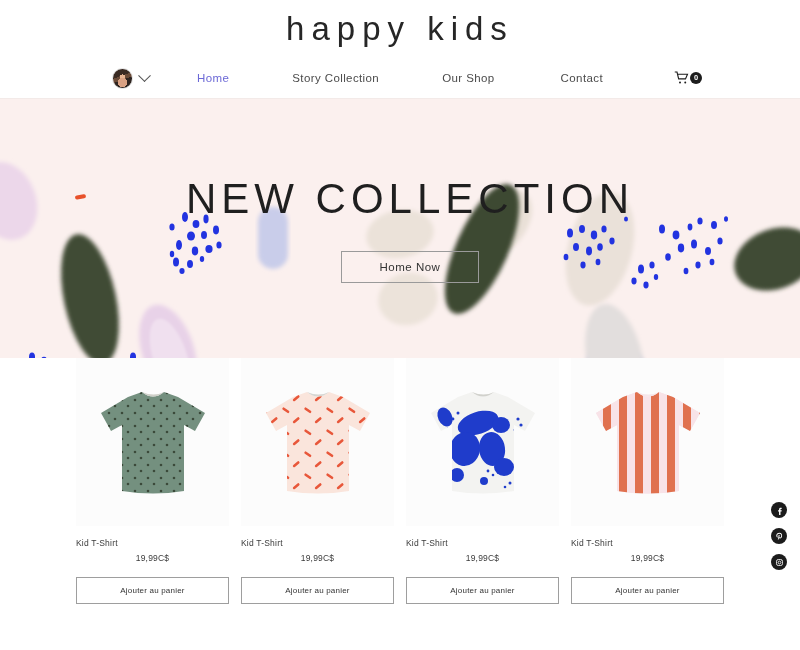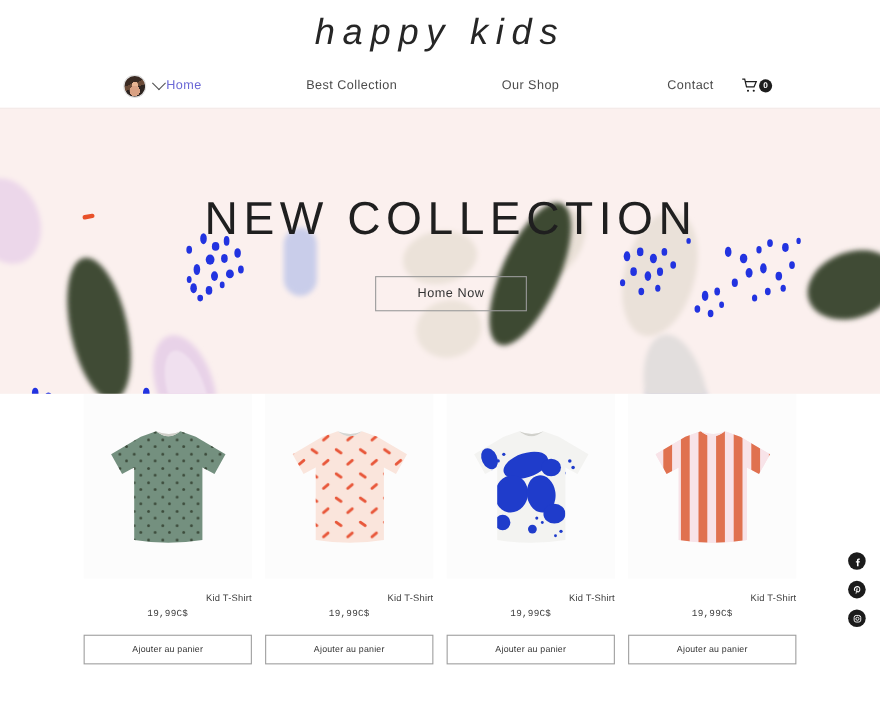--- a/index.html
+++ b/index.html
@@ -18,21 +18,20 @@
     height: 58px;
     display: flex; align-items: center; justify-content: center;
     background: #fff;
   }
   .brand {
     font-family: "Liberation Sans", sans-serif;
     font-size: 33px;
     font-weight: 300;
     letter-spacing: 7px;
     color: #262626;
-    font-style: italic;
   }
 
   
   .nav-bar {
     height: 40px;
     display: flex; align-items: center;
     background: #fff;
     position: relative;
     padding: 0 20px;
   }
@@ -52,21 +51,21 @@
   }
   .chev {
     width: 9px; height: 9px;
     border-right: 1.4px solid #555;
     border-bottom: 1.4px solid #555;
     transform: rotate(45deg) translate(-2px,-2px);
   }
   .nav-links {
     position: absolute; left: 0; right: 0;
     display: flex; align-items: center; justify-content: center;
-    gap: 16px;
+    gap: 0;
     pointer-events: none;
   }
   .nav-links a {
     pointer-events: auto;
     font-size: 11.5px;
     color: #4b4b4b;
     text-decoration: none;
     letter-spacing: .4px;
     padding: 4px 2px;
   }
@@ -137,33 +136,32 @@
     padding: 0 76px;
     justify-content: center;
   }
   .card { width: 155px; }
   .thumb {
     height: 168px;
     background: #fcfcfc;
     display: flex; align-items: center; justify-content: center;
   }
   .pname {
-    text-align: right;
+    text-align: left;
     font-size: 8.5px;
     color: #3b3b3b;
     margin-top: 12px;
     letter-spacing: .2px;
   }
   .pprice {
     text-align: center;
     font-size: 8.5px;
     color: #3b3b3b;
     margin-top: 5px;
     letter-spacing: .2px;
-    font-family: Liberation Mono, monospace;
   }
   .atc {
     display: block;
     width: 100%;
     margin-top: 14px;
     padding: 8px 0;
     background: #fff;
     border: 1px solid #9e9e9e;
     font-size: 8px;
     color: #333;
@@ -198,21 +196,21 @@
 
   <nav class="nav-bar">
     <div class="account">
       <div class="avatar"></div>
       <div class="chev"></div>
     </div>
 
     <div class="nav-links">
       <a href="#" class="active">Home</a>
       <span class="nav-spacer-1"></span>
-      <a href="#">Best Collection</a>
+      <a href="#">Story Collection</a>
       <span class="nav-spacer-2"></span>
       <a href="#">Our Shop</a>
       <span class="nav-spacer-3"></span>
       <a href="#">Contact</a>
     </div>
 
     <div class="cart">
       <span>
         <svg width="15" height="14" viewBox="0 0 20 18" fill="none" stroke="#1d1d1d" stroke-width="1.5">
           <path d="M1 1h3l2.2 9.2h9.1L18 4H5.2"></path>

